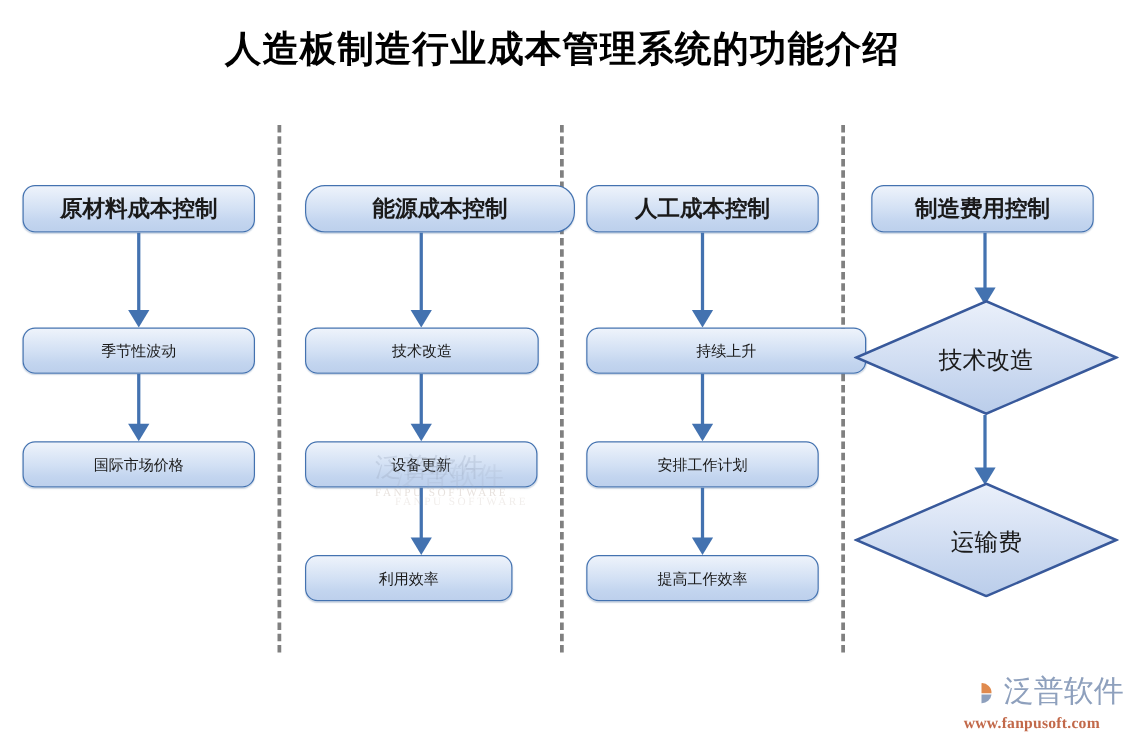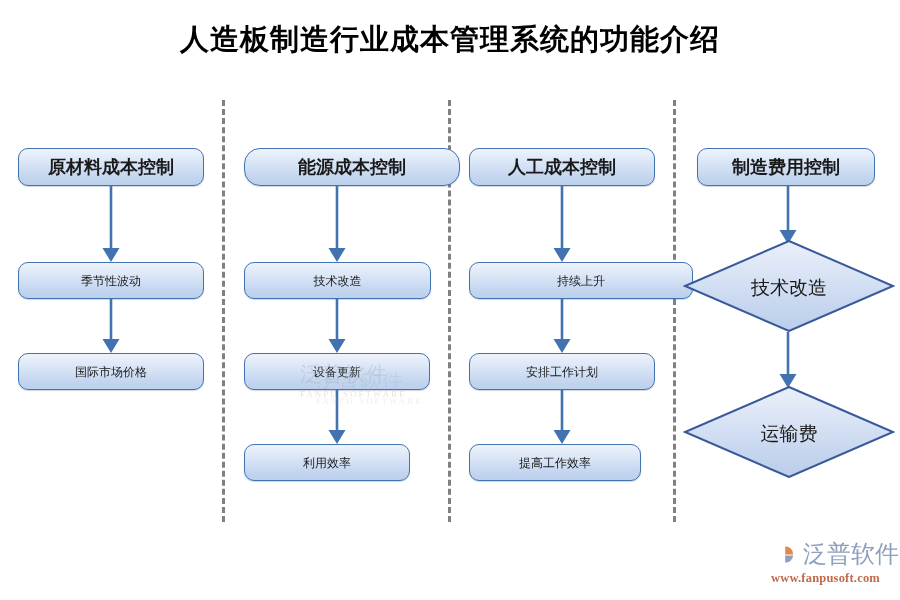--- a/index.html
+++ b/index.html
@@ -218,21 +218,21 @@
     <path d="M4.5,40 L13,54 L21.5,40 Z" fill="#4372b0"></path>
   </svg>
 
   <div class="node-box" style="left:469px; top:353px; width:186px; height:37px;">安排工作计划</div>
 
   <svg class="arrow" style="left:549px; top:390px;" width="26" height="54">
     <line x1="13" y1="0" x2="13" y2="46" stroke="#4372b0" stroke-width="2.6"></line>
     <path d="M4.5,40 L13,54 L21.5,40 Z" fill="#4372b0"></path>
   </svg>
 
-  <div class="node-box" style="left:469px; top:444px; width:172px; height:37px;">提高工作效率</div>
+  <div class="node-box" style="left:469px; top:444px; width:186px; height:37px;">提高工作效率</div>
 
   <div class="node-box header-box" style="left:697px; top:148px; width:178px; height:38px;">制造费用控制</div>
 
   <svg class="arrow" style="left:775px; top:186px;" width="26" height="58">
     <line x1="13" y1="0" x2="13" y2="50" stroke="#4372b0" stroke-width="2.6"></line>
     <path d="M4.5,44 L13,58 L21.5,44 Z" fill="#4372b0"></path>
   </svg>
 
   <div class="diamond" style="left:683px; top:240px; width:212px; height:92px;">
     <svg width="212" height="92" style="display:block;">

